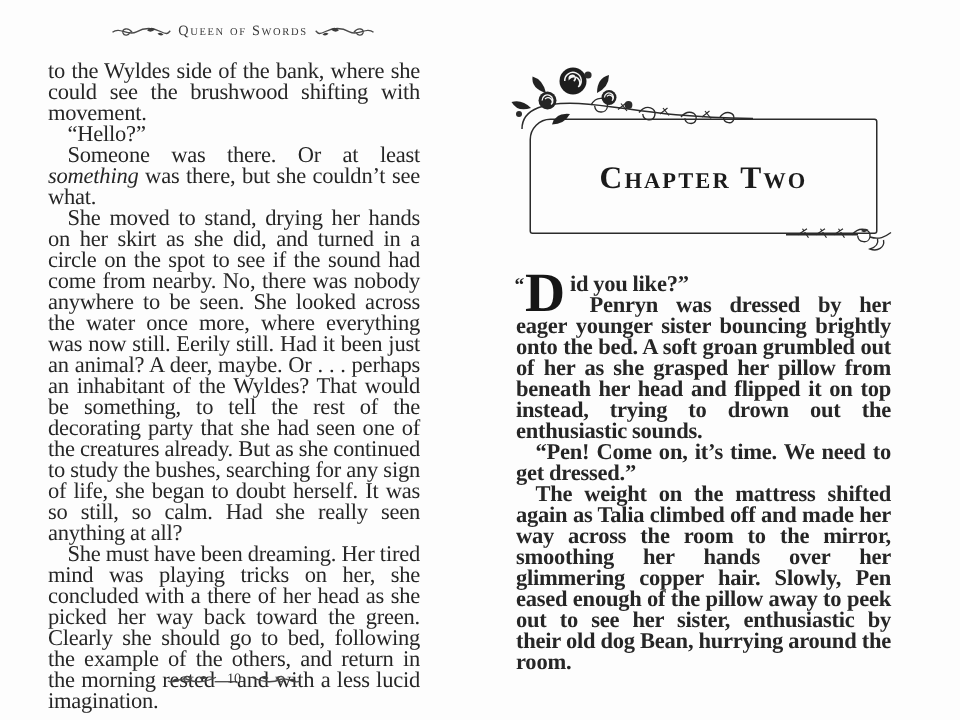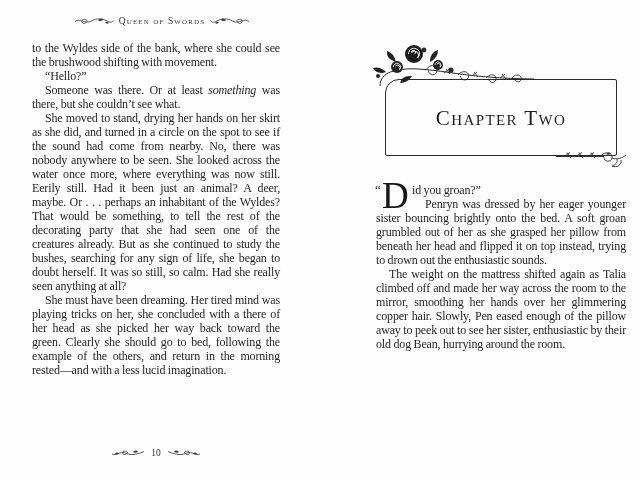--- a/index.html
+++ b/index.html
@@ -4,38 +4,38 @@
 <style>
   html,body{margin:0;padding:0;}
   body{
     width:640px;height:480px;position:relative;overflow:hidden;
     background:#fdfdfd;
     font-family:"Liberation Serif","DejaVu Serif",serif;
     color:#232323;
   }
   .page{position:absolute;top:0;height:480px;}
   .page-left{left:32px;width:248px;}
-  .page-right{left:376px;width:250px;}
+  .page-right{left:344px;width:250px;font-weight:bold;}
 
   .running-header{
     position:absolute;top:15px;left:12px;right:0;
     display:flex;align-items:center;justify-content:center;gap:5px;
   }
   .header-title{
     font-variant:small-caps;font-size:9.5px;letter-spacing:1.1px;
     color:#3a3a3a;white-space:nowrap;
   }
   .fl{display:inline-flex;align-items:center;}
   .mirror svg{transform:scaleX(-1);}
 
   .text-block{position:absolute;left:0;width:100%;top:41px;}
   .tb-right{top:183px;}
   p.para{
     margin:0;text-align:justify;
-    font-size:12px;line-height:14px;
+    font-size:15px;line-height:14px;
     letter-spacing:-0.15px;word-spacing:-0.3px;
     color:#262626;
   }
   p.para.indent{text-indent:13px;}
   p.para em{font-style:italic;}
 
   .page-footer{
     position:absolute;bottom:22px;left:0;right:0;
     display:flex;align-items:flex-end;justify-content:center;gap:6px;
   }
@@ -161,19 +161,20 @@
         <path d="M61 13 c1 4, -2 6, -5 7 c5 2, 10 -1, 9 -6" fill="none" stroke="#2b2b2b" stroke-width="0.9"></path>
         <path d="M50 8 q2.5 -2.8 5 -0.6 q-2.6 2.4 -5 0.6 Z" fill="#333"></path>
       </svg>
     </span>
 
     <div class="text-block tb-right">
       <span class="dropcap-block">
         <span class="lead-quote">“</span>
         <span class="dropcap-letter">D</span>
       </span>
-    <p class="para"><span>id you groan?”</span></p>
+    <p class="para"><span>id you like?”</span></p>
         <p class="para indent"><span>Penryn was dressed by her eager younger sister bouncing brightly onto the bed. A soft groan grumbled out of her as she grasped her pillow from beneath her head and flipped it on top instead, trying to drown out the enthusiastic sounds.</span></p>
+        <p class="para indent"><span>“Pen! Come on, it’s time. We need to get dressed.”</span></p>
         <p class="para indent"><span>The weight on the mattress shifted again as Talia climbed off and made her way across the room to the mirror, smoothing her hands over her glimmering copper hair. Slowly, Pen eased enough of the pillow away to peek out to see her sister, enthusiastic by their old dog Bean, hurrying around the room.</span></p>
       </div>
 
   </div>
 </div>
 
 </body></html>

